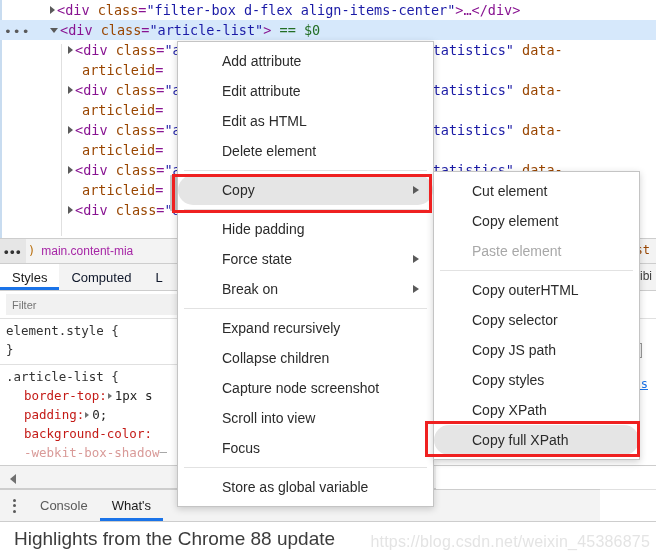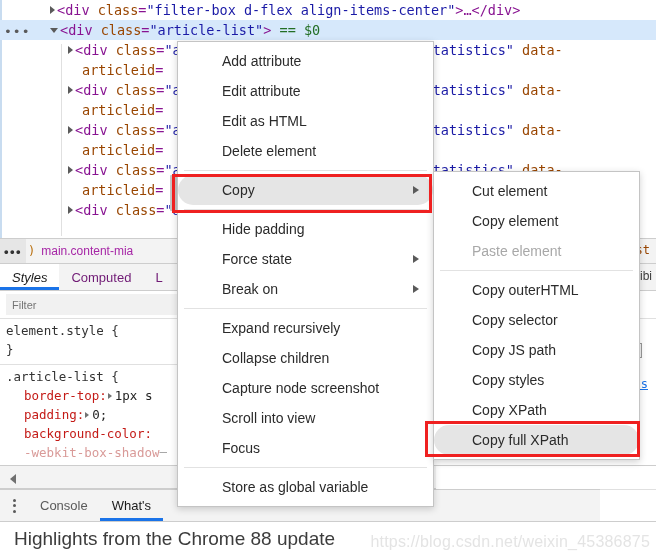--- a/index.html
+++ b/index.html
@@ -131,27 +131,26 @@
     background: #f3f3f3;
     border-bottom: 1px solid #cdcdcd;
     display: flex;
     align-items: stretch;
     font-size: 13px;
     overflow: hidden;
   }
   .tab {
     padding: 0 12px;
     display: flex; align-items: center;
-    color: #701a75;
+    color: #0f172a;
     position: relative;
   }
   .tab.active {
     color: #1a1a1a;
     background: #ffffff;
-    font-style: italic;
   }
   .tab.active::after {
     content: "";
     position: absolute;
     left: 0; right: 0; bottom: 0;
     height: 3px;
     background: #1a73e8;
   }
   .tabs-right {
     position: absolute; right: 4px; top: 5px;

